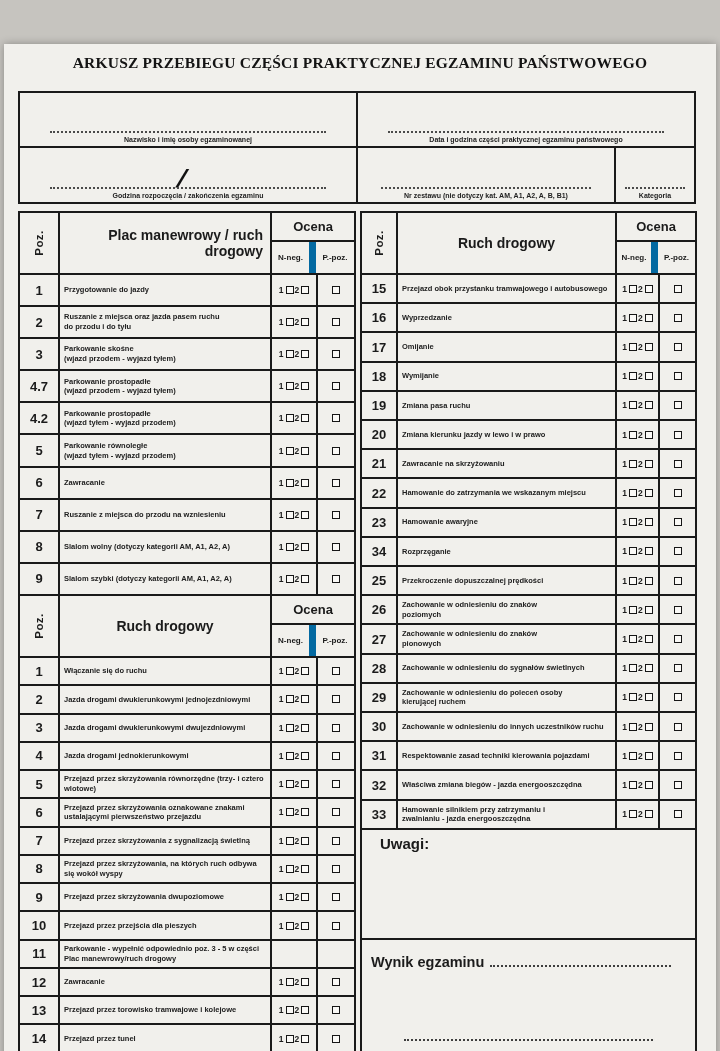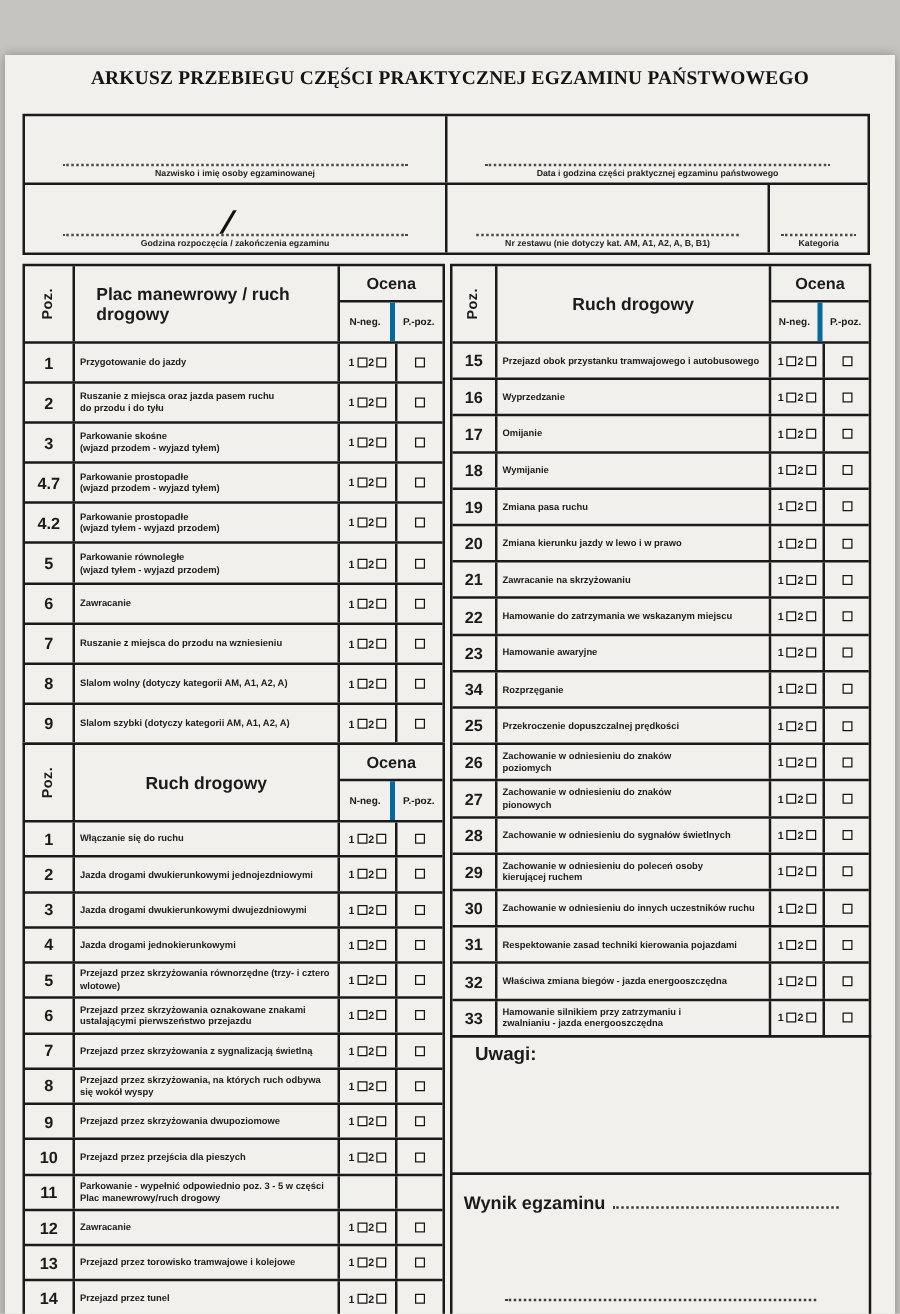--- a/index.html
+++ b/index.html
@@ -27,26 +27,26 @@
          font-style:italic;transform:skewX(-12deg);color:#111;line-height:1;}
   
   .tbl{position:absolute;border:2px solid #1a1a1a;box-sizing:border-box;background:#f1f0ec;}
   #t1{left:14px;top:167px;width:338px;height:385px;}
   #t2{left:14px;top:550px;width:338px;height:462px;}
   #t3{left:356px;top:167px;width:337px;height:619px;}
   .thead{height:60px;display:flex;box-sizing:border-box;}
   .poz-h{width:40px;border-right:2px solid #1a1a1a;display:flex;align-items:center;justify-content:center;box-sizing:border-box;}
   .poz-h span{transform:rotate(-90deg);font-weight:700;font-size:11.5px;letter-spacing:.4px;}
   .title-h{flex:1;display:flex;align-items:center;justify-content:center;font-weight:700;
-           font-size:14px;text-align:left;padding:0 17px;}
+           font-size:14px;text-align:right;padding:0 7px;}
   .ocena-h{width:84px;border-left:2px solid #1a1a1a;display:flex;flex-direction:column;box-sizing:border-box;}
   .ocena-top{height:29px;display:flex;align-items:center;justify-content:center;font-size:13px;font-weight:700;
              border-bottom:2px solid #1a1a1a;box-sizing:border-box;}
   .ocena-bot{flex:1;display:flex;}
-  .nneg-h{width:44px;border-right:4px solid #0369a1;display:flex;align-items:center;justify-content:center;
+  .nneg-h{width:44px;border-right:7px solid #0369a1;display:flex;align-items:center;justify-content:center;
           font-size:8px;font-weight:700;box-sizing:border-box;}
   .ppoz-h{flex:1;display:flex;align-items:center;justify-content:center;font-size:8px;font-weight:700;}
   .t3k .poz-h{width:36px;}
   .t3k .ocena-h{width:80px;}
   .t3k .nneg-h{width:41px;}
   .trow{display:flex;border-top:2px solid #1a1a1a;box-sizing:border-box;}
   .t1k .trow{height:32.1px;}
   .t2k .trow{height:28.28px;}
   .t3k .trow{height:29.21px;}
   .c{display:flex;align-items:center;box-sizing:border-box;}

